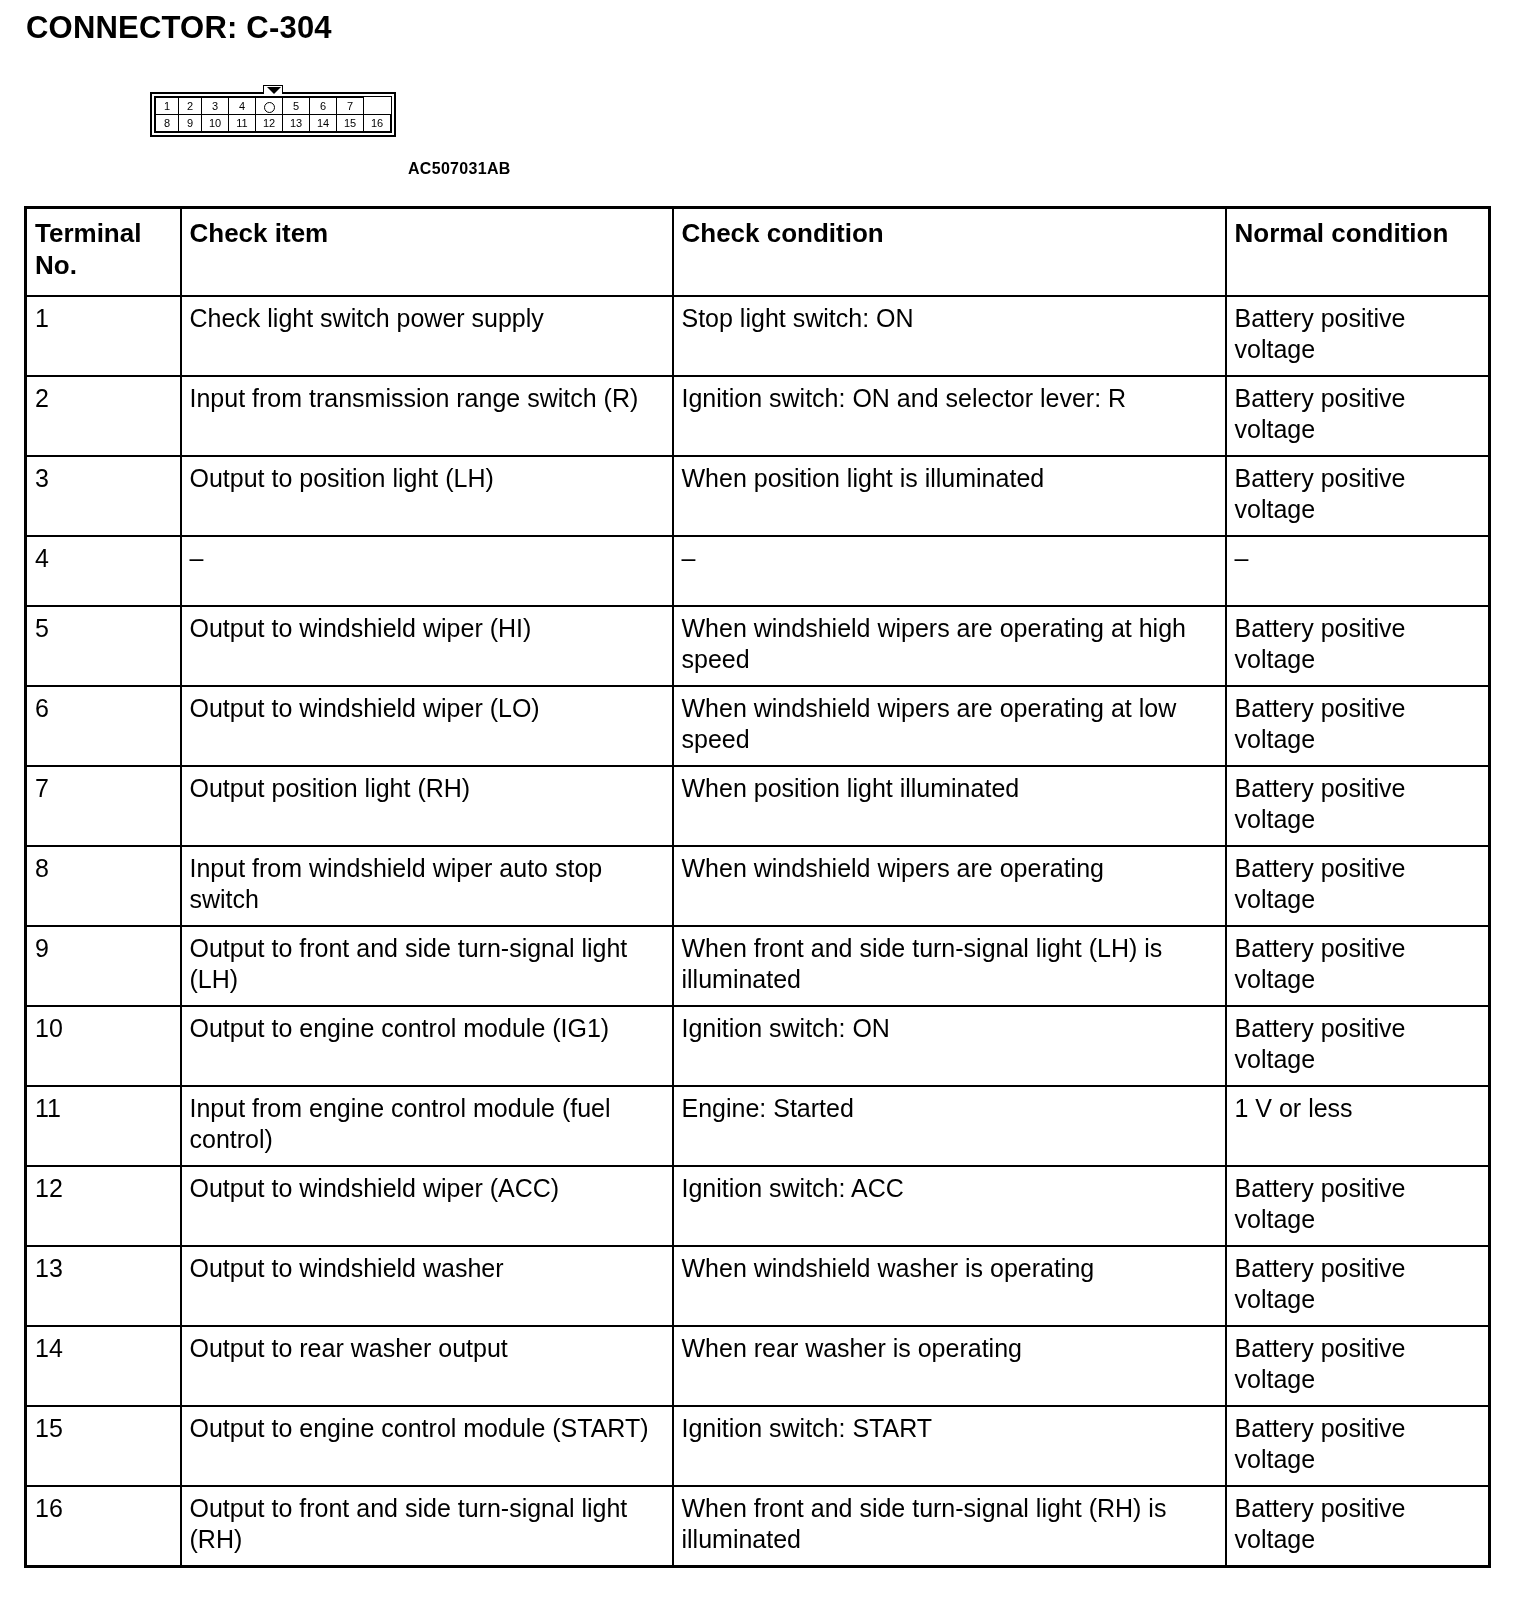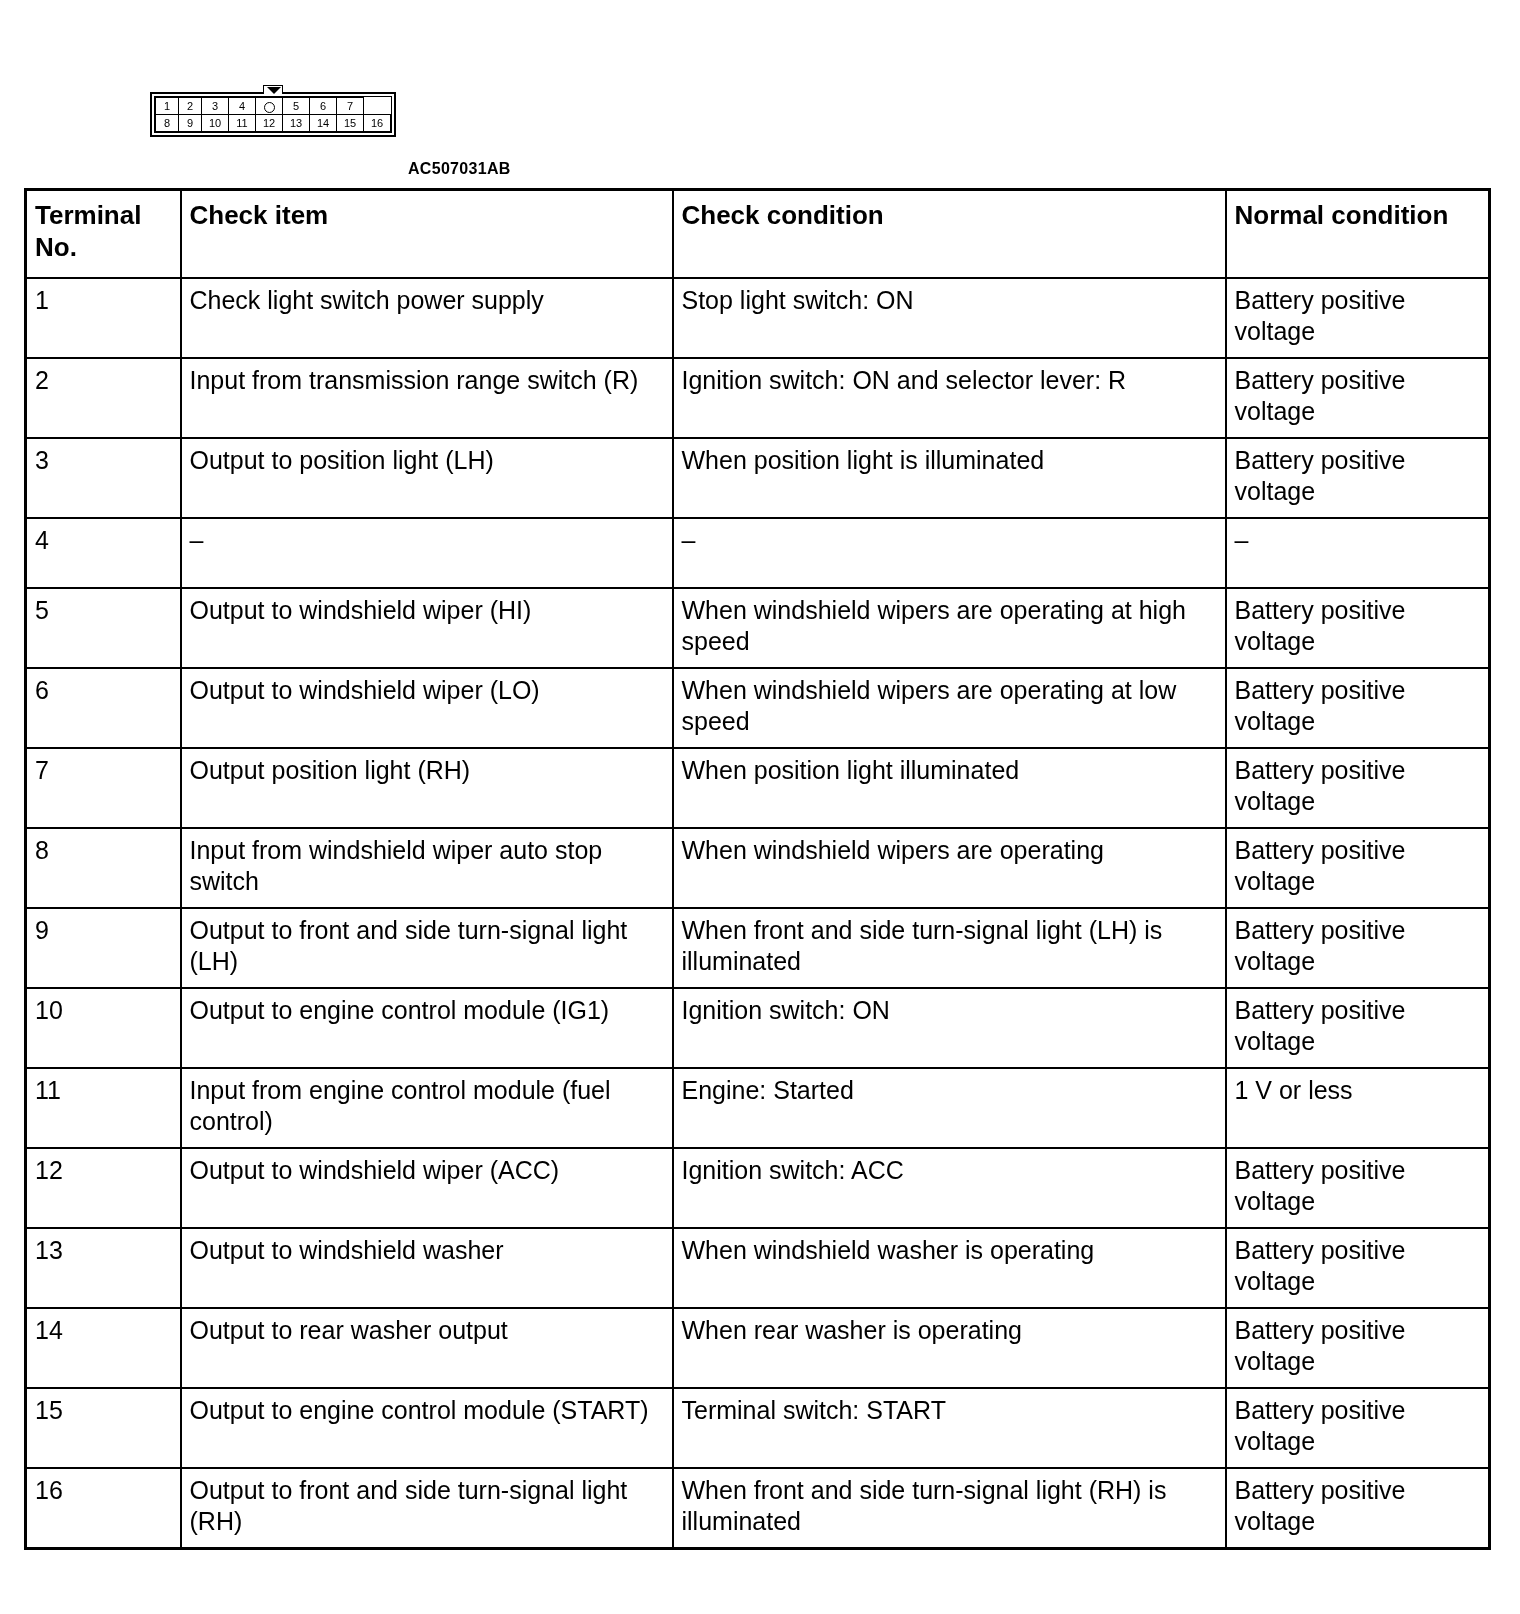--- a/index.html
+++ b/index.html
@@ -107,21 +107,21 @@
     font-size: 16px;
     font-weight: bold;
     letter-spacing: 0.3px;
     margin-left: 40px;
   }
 
   
   .table-wrap {
     position: absolute;
     left: 24px;
-    top: 188px;
+    top: 206px;
     width: 1251px;
   }
   table.data {
     border-collapse: collapse;
     width: 1464px;
     table-layout: fixed;
     border: 3px solid #000;
   }
   table.data col.c1 { width: 155px; }
   table.data col.c2 { width: 492px; }
@@ -145,20 +145,21 @@
   }
   table.data tbody td {
     height: 52px;
   }
 </style>
 </head>
 <body>
 
 <div class="page">
 
+  <div class="doc-title">CONNECTOR: C-304</div>
 
   <div class="connector-figure">
     <div class="connector-outer">
       <div class="tab-notch"></div>
       <div class="connector-inner">
         <table class="pinout">
           <tbody>
             <tr>
               <td>1</td>
               <td>2</td>
@@ -287,21 +288,21 @@
           </tr>
           <tr>
             <td>14</td>
             <td>Output to rear washer output</td>
             <td>When rear washer is operating</td>
             <td>Battery positive voltage</td>
           </tr>
           <tr>
             <td>15</td>
             <td>Output to engine control module (START)</td>
-            <td>Terminal switch: START</td>
+            <td>Ignition switch: START</td>
             <td>Battery positive voltage</td>
           </tr>
           <tr>
             <td>16</td>
             <td>Output to front and side turn-signal light (RH)</td>
             <td>When front and side turn-signal light (RH) is illuminated</td>
             <td>Battery positive voltage</td>
           </tr>
         </tbody>
     </table>

